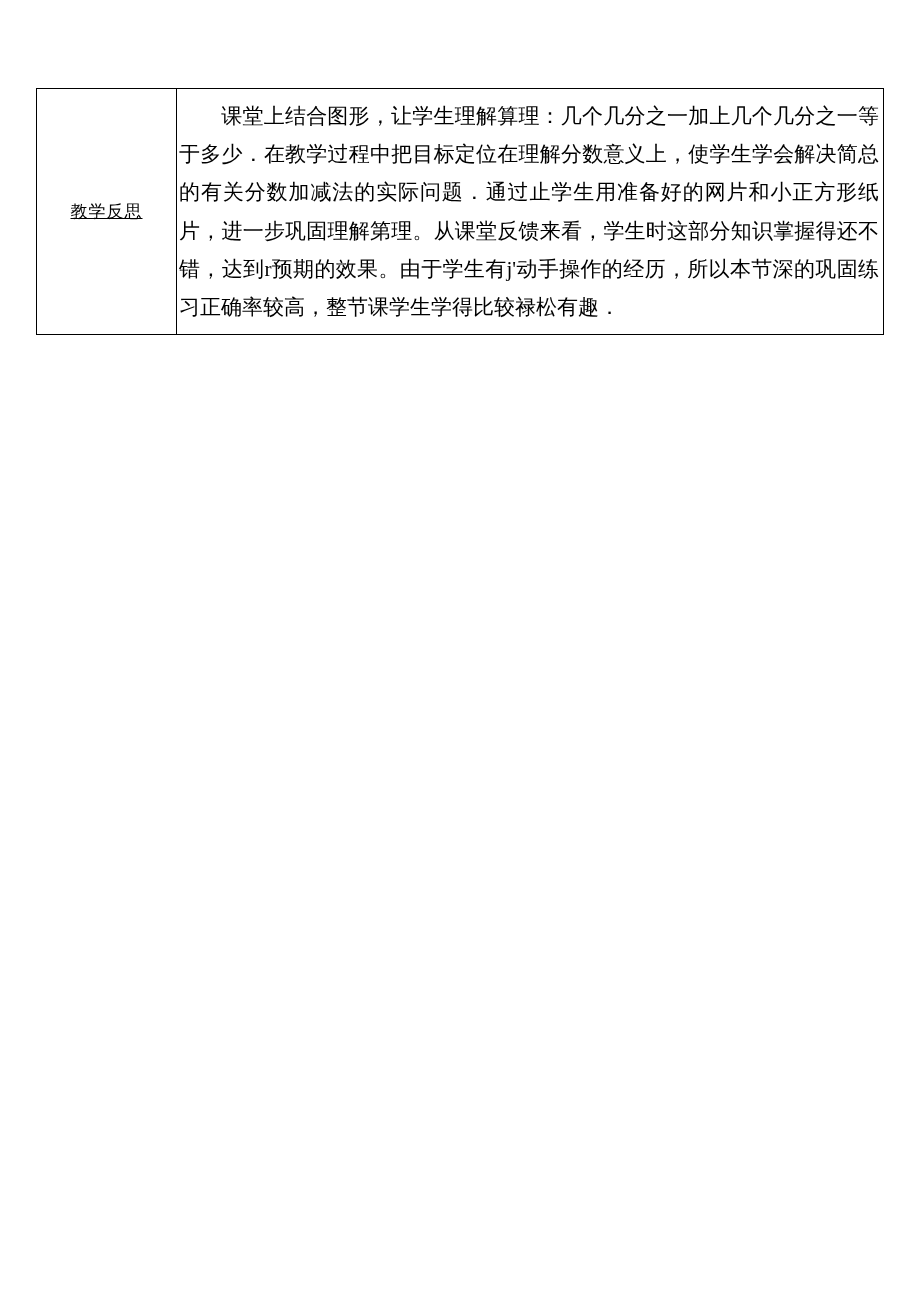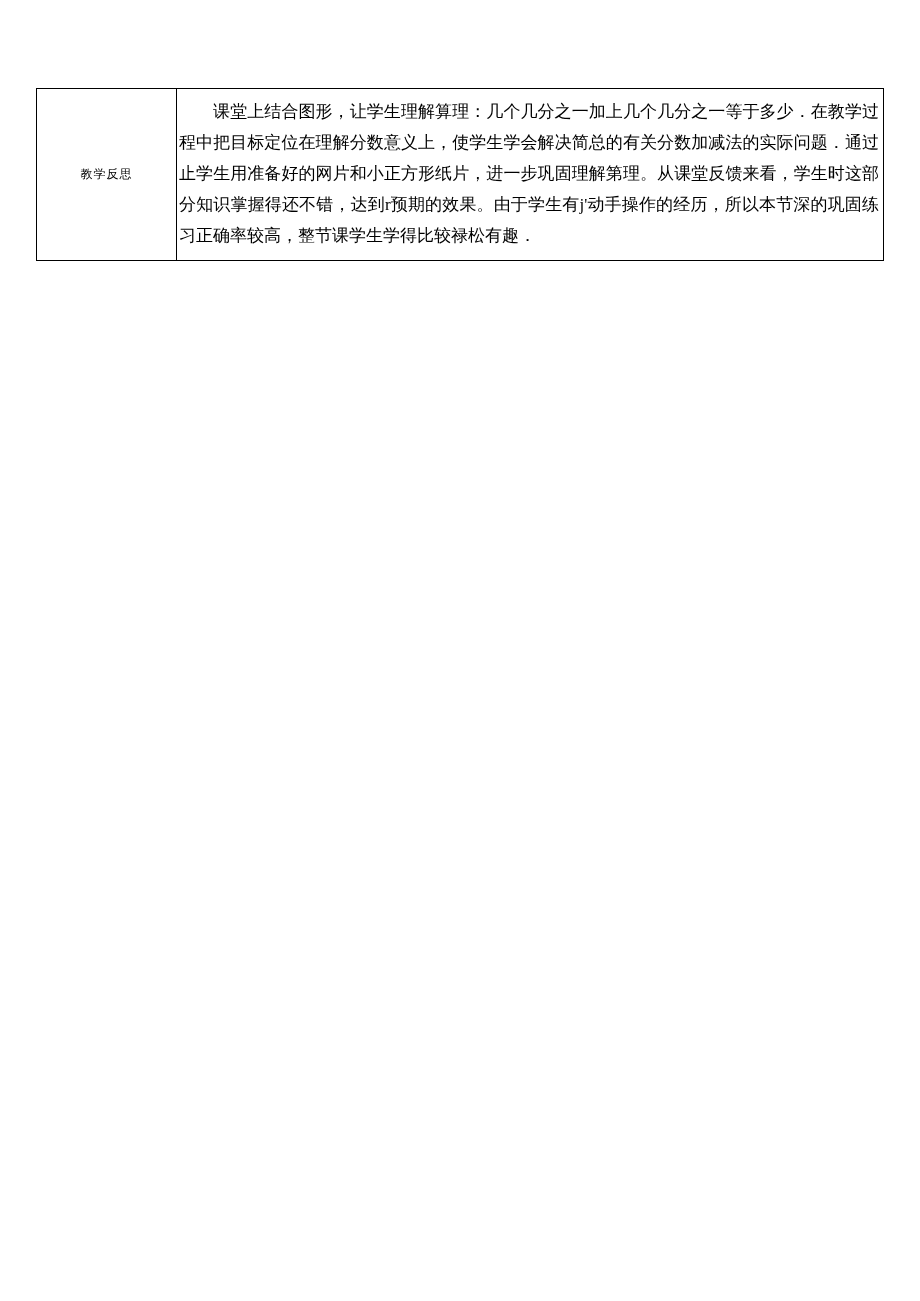--- a/index.html
+++ b/index.html
@@ -18,27 +18,28 @@
       border-collapse: collapse;
       width: 100%;
     }
     td {
       border: 1px solid #000;
       vertical-align: middle;
     }
     .label-cell {
       width: 140px;
       text-align: center;
-      font-size: 12px;
+      font-size: 17px;
       letter-spacing: 1px;
       color: #000;
+      text-decoration: underline;
     }
     .content-cell {
       padding: 8px 4px 8px 2px;
-      font-size: 17px;
+      font-size: 21px;
       line-height: 1.82;
       color: #000;
       text-align: justify;
     }
     .content-cell .indent {
       display: inline-block;
       width: 2em;
     }
   </style>
 </head>

